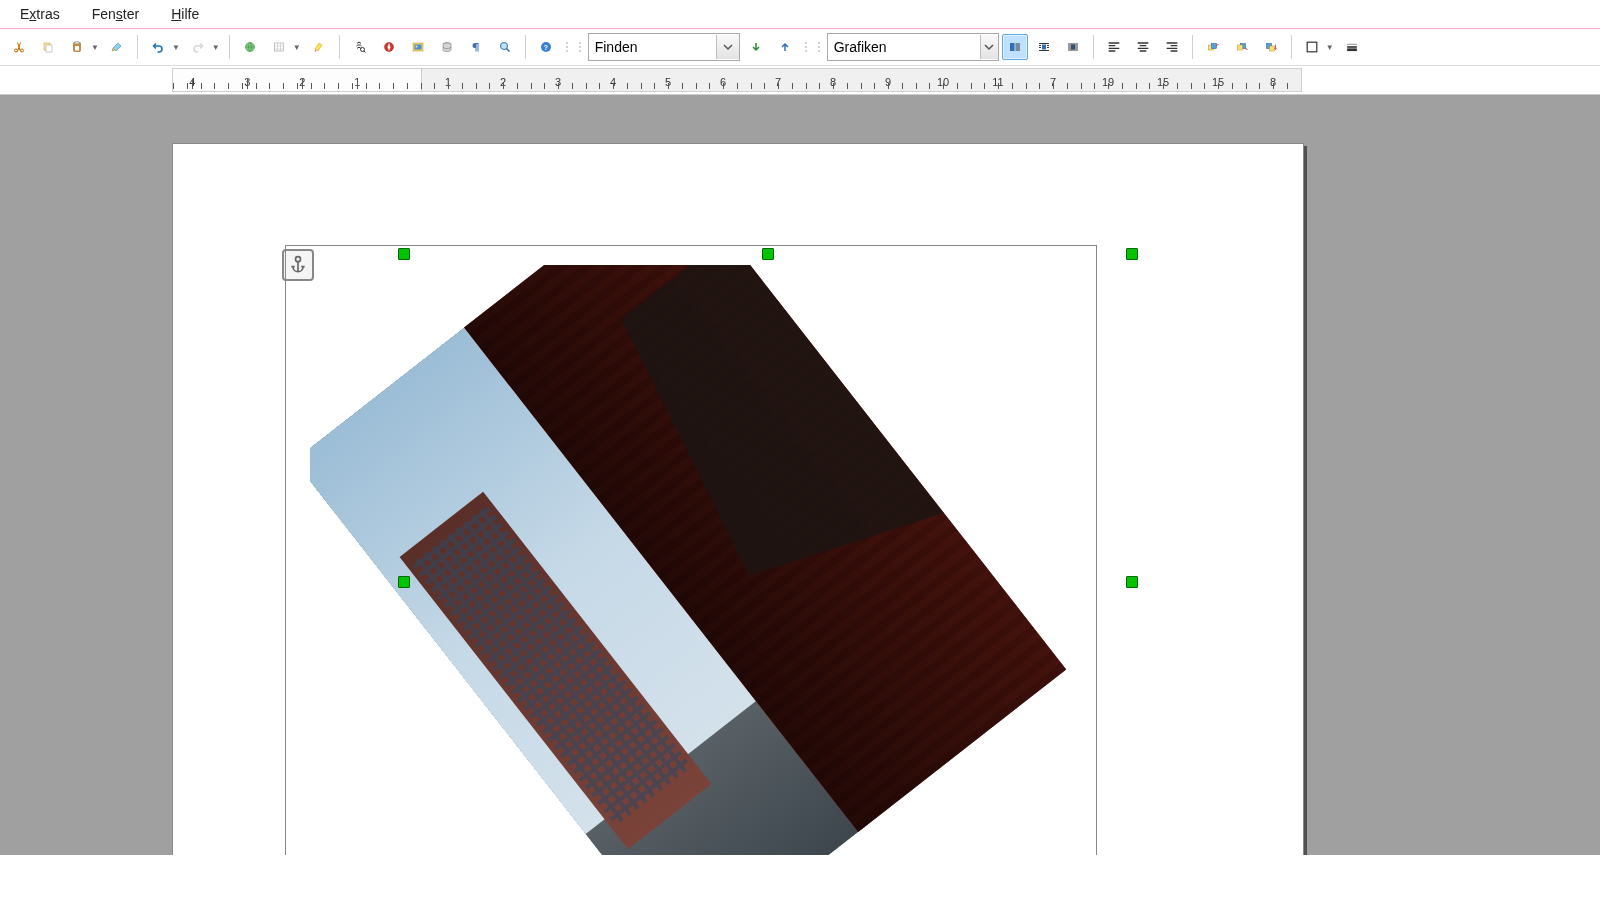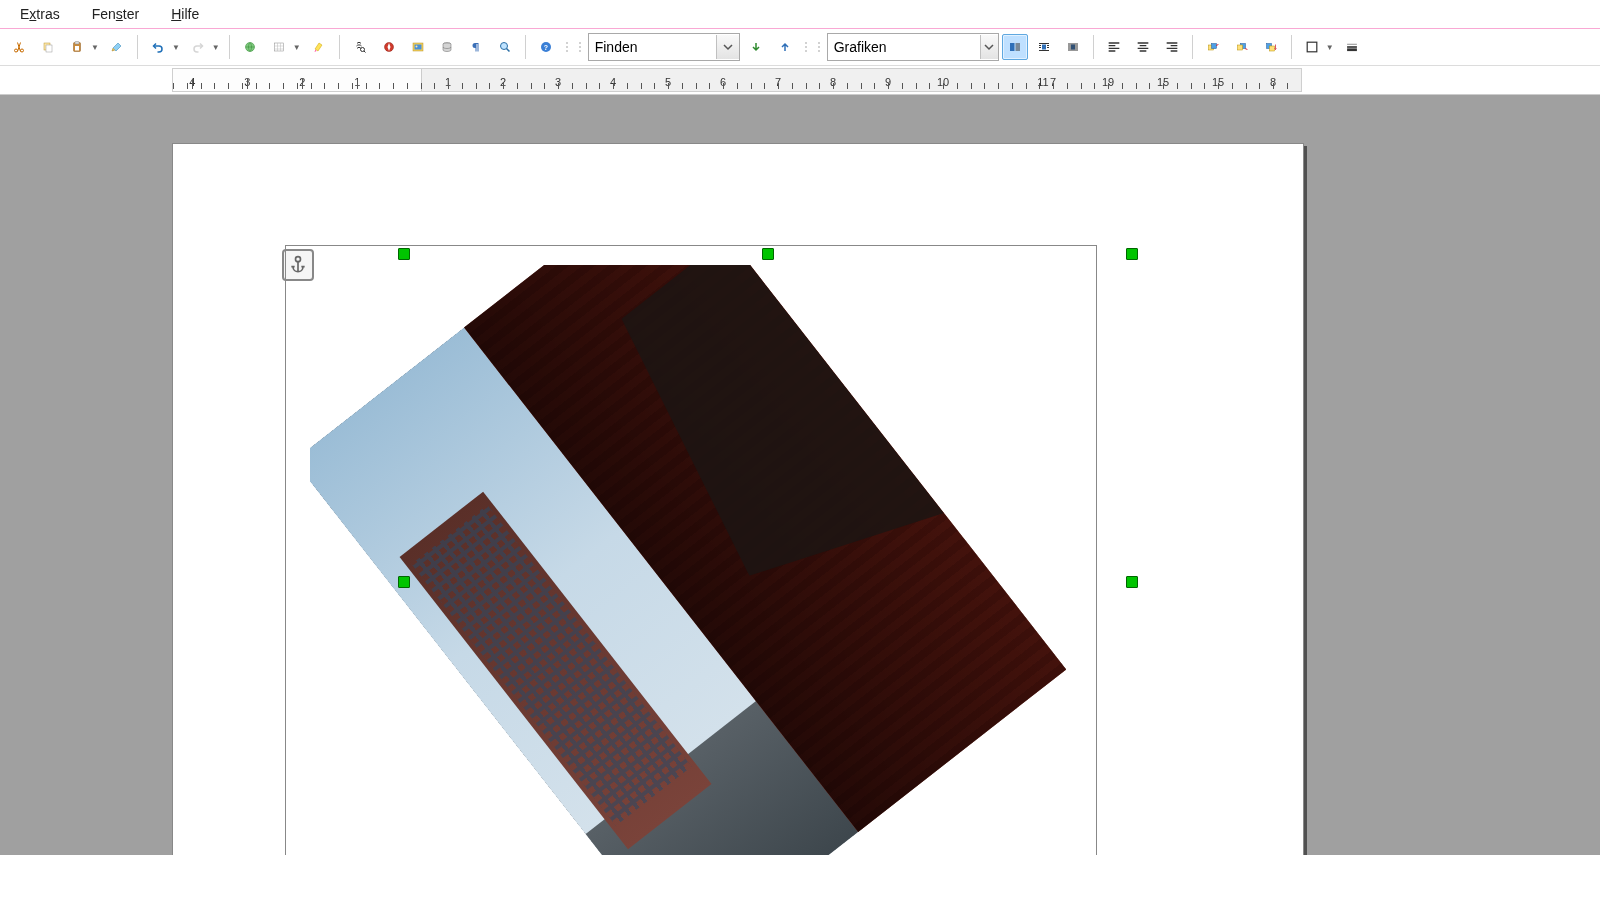--- a/index.html
+++ b/index.html
@@ -325,21 +325,21 @@
       <span class="num" style="left: 275px;">1</span>
       <span class="num" style="left: 330px;">2</span>
       <span class="num" style="left: 385px;">3</span>
       <span class="num" style="left: 440px;">4</span>
       <span class="num" style="left: 495px;">5</span>
       <span class="num" style="left: 550px;">6</span>
       <span class="num" style="left: 605px;">7</span>
       <span class="num" style="left: 660px;">8</span>
       <span class="num" style="left: 715px;">9</span>
       <span class="num" style="left: 770px;">10</span>
-      <span class="num" style="left: 870px;">11</span>
+      <span class="num" style="left: 825px;">11</span>
       <span class="num" style="left: 880px;">7</span>
       <span class="num" style="left: 935px;">19</span>
       <span class="num" style="left: 990px;">15</span>
       <span class="num" style="left: 1045px;">15</span>
       <span class="num" style="left: 1100px;">8</span>
       <div class="tick" style="left: 0px;"></div>
       <div class="tick" style="left: 13.75px;"></div>
       <div class="tick" style="left: 27.5px;"></div>
       <div class="tick" style="left: 41.25px;"></div>
       <div class="tick" style="left: 55px;"></div>

